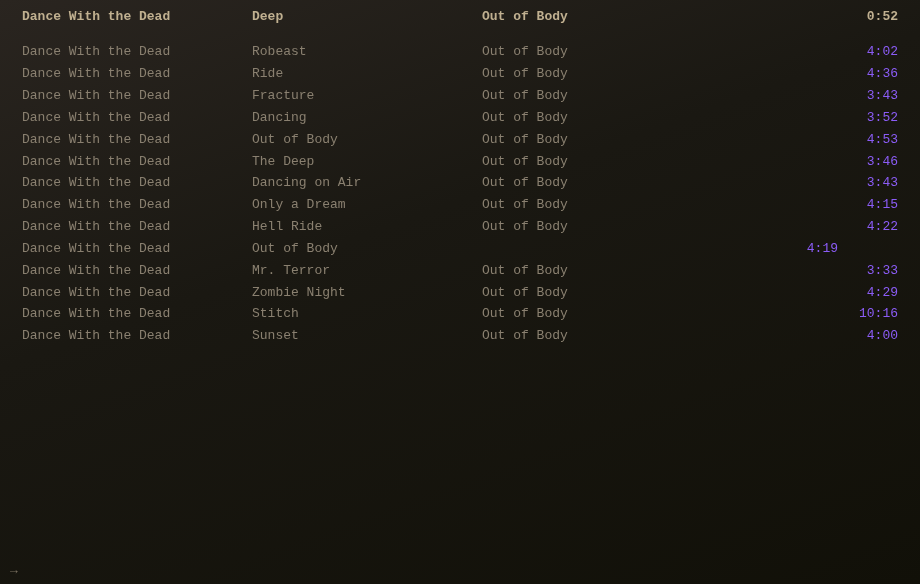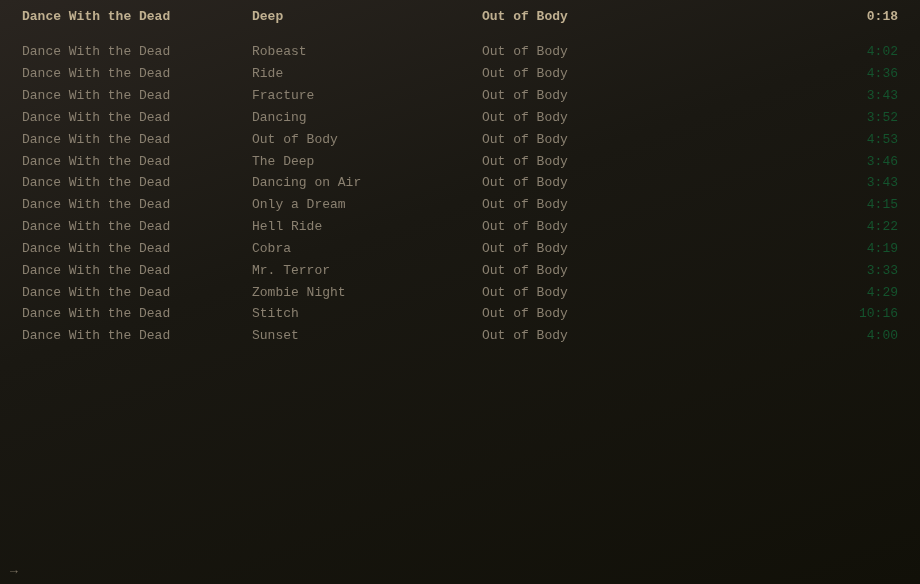--- a/index.html
+++ b/index.html
@@ -41,21 +41,21 @@
     .track-row .intro,
     .track-row .album,
     .track-row .duration {
       white-space: nowrap;
       overflow: hidden;
       text-overflow: ellipsis;
     }
 
     .track-row .duration {
       text-align: right;
-      color: #14532d;
+      color: #8b5cf6;
     }
 
     .track-row.header .duration {
       color: #c0b090;
     }
 
     .footer {
       position: absolute;
       bottom: 6px;
       left: 10px;
@@ -65,21 +65,21 @@
   </style>
 </head>
 <body>
 
 <div class="track-list">
   <div class="track-row header">
     <span class="artist">Dance With the Dead</span>
     <span class="intro">Deep</span>
     <span class="album">Out of Body</span>
     <span></span>
-    <span class="duration">0:18</span>
+    <span class="duration">0:52</span>
   </div>
 </div>
 
 <div class="track-list" id="rows-container">
     <div class="track-row">
       <span class="artist">Dance With the Dead</span>
       <span class="intro">Robeast</span>
       <span class="album">Out of Body</span>
       <span></span>
       <span class="duration">4:02</span>
@@ -135,21 +135,20 @@
     </div>
     <div class="track-row">
       <span class="artist">Dance With the Dead</span>
       <span class="intro">Hell Ride</span>
       <span class="album">Out of Body</span>
       <span></span>
       <span class="duration">4:22</span>
     </div>
     <div class="track-row">
       <span class="artist">Dance With the Dead</span>
-      <span class="intro">Cobra</span>
       <span class="album">Out of Body</span>
       <span></span>
       <span class="duration">4:19</span>
     </div>
     <div class="track-row">
       <span class="artist">Dance With the Dead</span>
       <span class="intro">Mr. Terror</span>
       <span class="album">Out of Body</span>
       <span></span>
       <span class="duration">3:33</span>

